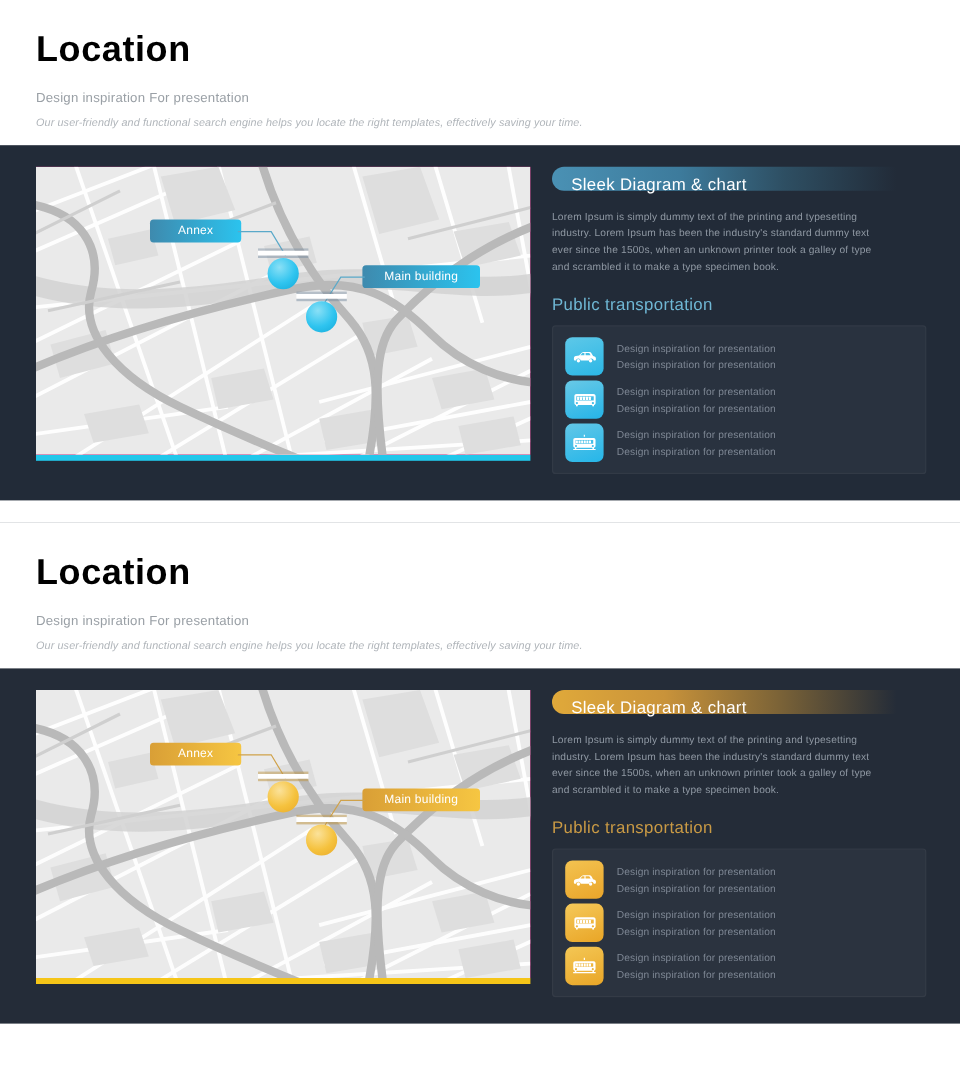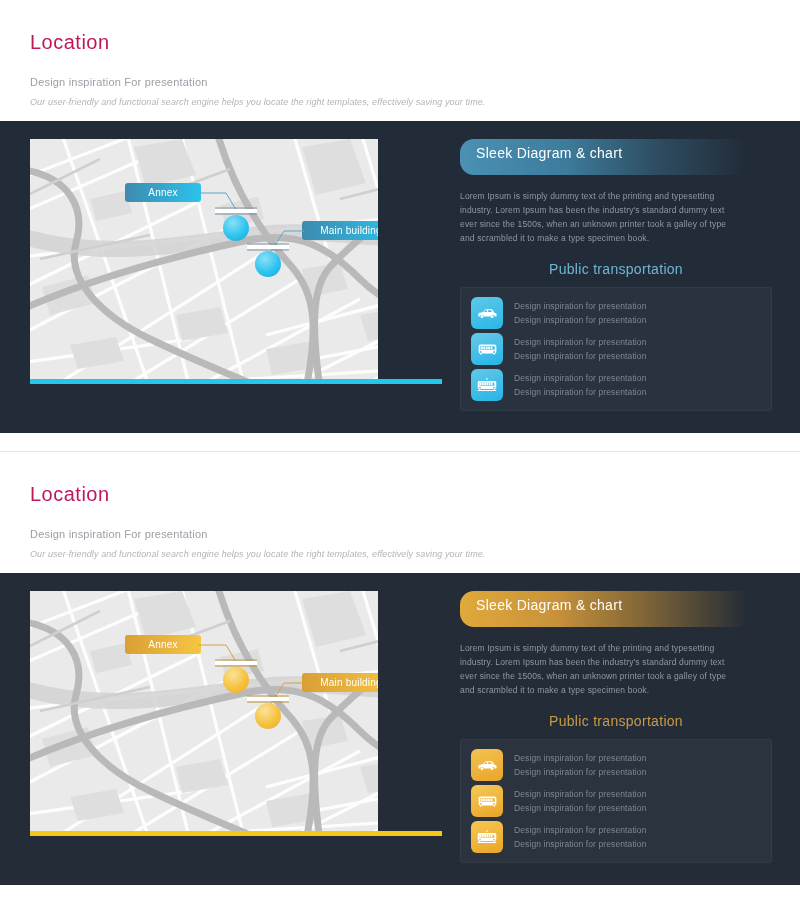--- a/index.html
+++ b/index.html
@@ -10,22 +10,22 @@
     overflow: hidden;
   }
   .page { width: 800px; height: 900px; position: relative; background:#fff; }
 
   
   .section { width: 800px; position: relative; background:#fff; }
 
   
   .hdr { padding: 22px 0 0 30px; background:#fff; }
   .hdr-title {
-    font-size: 20px; font-weight: 400; letter-spacing: 0.5px;
-    color: #be185d; line-height: 40px;
+    font-size: 30px; font-weight: 700; letter-spacing: 0.5px;
+    color: #000000; line-height: 40px;
   }
   .hdr-sub {
     margin-top: 14px;
     font-size: 11px; font-weight: 400; color: #9aa0a6; letter-spacing: .2px;
   }
   .hdr-desc {
     margin-top: 9px;
     font-size: 9px; font-weight: 400; color: #b0b5ba; letter-spacing: .1px; font-style: italic;
   }
   .divider { height:1px; background:#e2e4e6; width:100%; }
@@ -36,21 +36,21 @@
     padding: 18px 28px 22px 30px;
     position: relative;
     display: flex;
     gap: 18px;
   }
   .slide.variant-b { background: #242c38; }
 
   
   .map-wrap { position: relative; width: 412px; }
   .map {
-    position: relative; width: 348px; height: 240px;
+    position: relative; width: 412px; height: 240px;
     background: #ec4899; overflow: hidden;
   }
   .map svg { display:block; }
   .map-accent { height: 5px; width: 412px; }
 
   
   .pin { position:absolute; width:42px; height:42px; }
   .pin .r1 { inset:0; border:1px solid rgba(120,140,160,.45); }
   .pin .r2 { inset:3px; border:2px solid #fff; }
   .pin .r3 { inset:6px; border:1px solid rgba(120,140,160,.5); }
@@ -61,30 +61,30 @@
     position:absolute; height:19px; line-height:19px;
     border-radius:3px; color:#fff; font-size:10px;
     text-align:center; letter-spacing:.2px;
     padding:0 10px; white-space:nowrap;
   }
   .leader { position:absolute; background:transparent; }
 
   
   .right { flex:1; display:flex; flex-direction:column; }
   .pill {
-    height: 36px; line-height: 28px; border-radius: 14px;
+    height: 20px; line-height: 28px; border-radius: 14px;
     padding: 0 0 0 16px; color: #ffffff;
     font-size: 14px; font-weight: 400; letter-spacing: .3px;
   }
   .body-text {
     margin-top: 14px; font-size: 8.5px; line-height: 14px;
     color: #8f98a3; letter-spacing:.15px; max-width: 276px;
   }
   .sub-head {
-    margin-top: 16px; font-size: 14px; font-weight: 400; letter-spacing:.3px;text-align:center;
+    margin-top: 16px; font-size: 14px; font-weight: 400; letter-spacing:.3px;
   }
   .list-panel {
     margin-top: 10px; background: rgba(255,255,255,.035);
     border: 1px solid rgba(255,255,255,.045);
     border-radius: 3px;
     padding: 9px 10px;
     display:flex; flex-direction:column; gap: 4px;
   }
   .row { display:flex; align-items:center; gap: 11px; }
   .tile {

